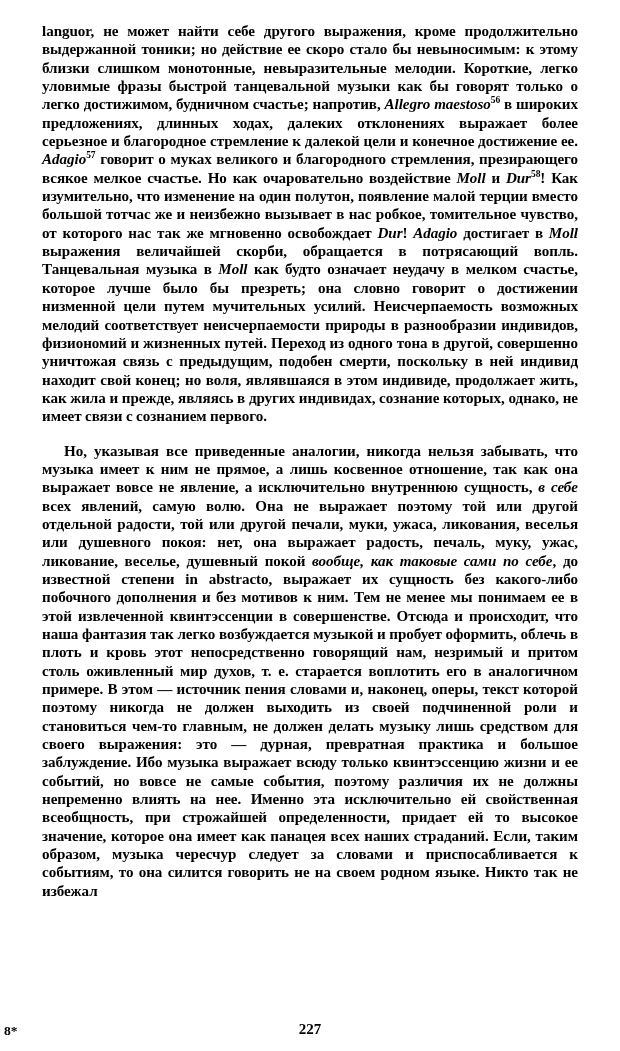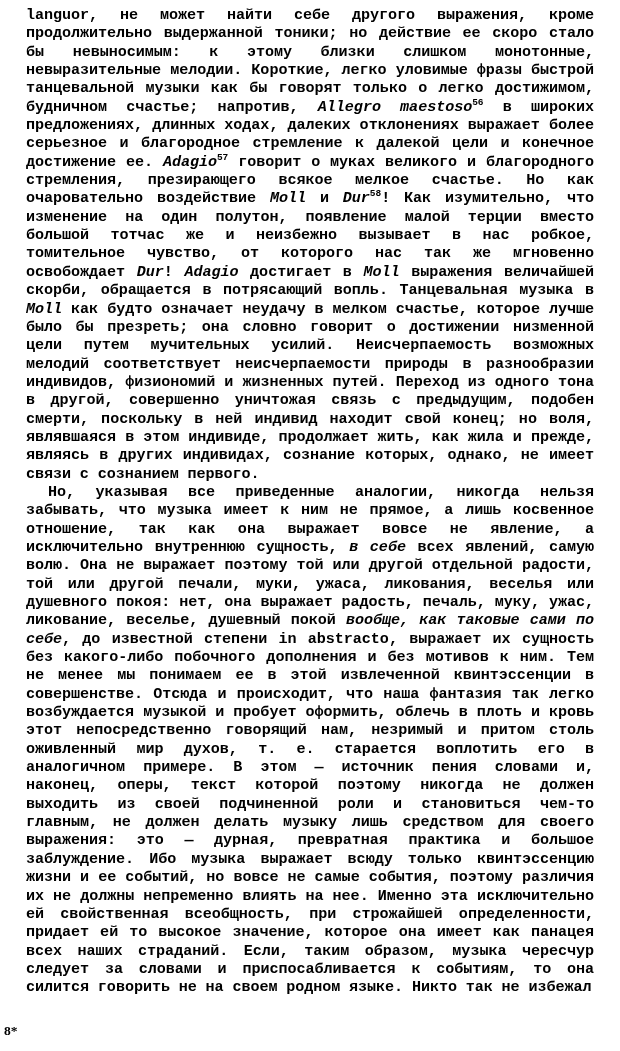--- a/index.html
+++ b/index.html
@@ -28,23 +28,22 @@
     font-size: 15.1px;
     line-height: 18.35px;
     text-align: justify;
     text-justify: inter-word;
     letter-spacing: -0.05px;
     word-spacing: -0.2px;
     font-weight: 600;
     -webkit-font-smoothing: none;
   }
   .para {
-    margin: 0;
+    margin: 16px;
     text-indent: 0;
-    font-family: Liberation Mono, monospace;
   }
   .para + .para {
     margin-top: 0px;
   }
   .indent {
     text-indent: 22px;
   }
   .it {
     font-style: italic;
   }
@@ -81,14 +80,15 @@
 </head>
 <body>
 
 <div class="page">
   <div class="body-text">
     <p class="para" id="para-1">languor, не может найти себе другого выражения, кроме продолжительно выдержанной тоники; но действие ее скоро стало бы невыносимым: к этому близки слишком монотонные, невыразительные мелодии. Короткие, легко уловимые фразы быстрой танцевальной музыки как бы говорят только о легко достижимом, будничном счастье; напротив, <span class="it">Allegro maestoso</span><sup>56</sup> в широких предложениях, длинных ходах, далеких отклонениях выражает более серьезное и благородное стремление к далекой цели и конечное достижение ее. <span class="it">Adagio</span><sup>57</sup> говорит о муках великого и благородного стремления, презирающего всякое мелкое счастье. Но как очаровательно воздействие <span class="it">Moll</span> и <span class="it">Dur</span><sup>58</sup>! Как изумительно, что изменение на один полутон, появление малой терции вместо большой тотчас же и неизбежно вызывает в нас робкое, томительное чувство, от которого нас так же мгновенно освобождает <span class="it">Dur</span>! <span class="it">Adagio</span> достигает в <span class="it">Moll</span> выражения величайшей скорби, обращается в потрясающий вопль. Танцевальная музыка в <span class="it">Moll</span> как будто означает неудачу в мелком счастье, которое лучше было бы презреть; она словно говорит о достижении низменной цели путем мучительных усилий. Неисчерпаемость возможных мелодий соответствует неисчерпаемости природы в разнообразии индивидов, физиономий и жизненных путей. Переход из одного тона в другой, совершенно уничтожая связь с предыдущим, подобен смерти, поскольку в ней индивид находит свой конец; но воля, являвшаяся в этом индивиде, продолжает жить, как жила и прежде, являясь в других индивидах, сознание которых, однако, не имеет связи с сознанием первого.</p>
     <p class="para indent" id="para-2">Но, указывая все приведенные аналогии, никогда нельзя забывать, что музыка имеет к ним не прямое, а лишь косвенное отношение, так как она выражает вовсе не явление, а исключительно внутреннюю сущность, <span class="it">в себе</span> всех явлений, самую волю. Она не выражает поэтому той или другой отдельной радости, той или другой печали, муки, ужаса, ликования, веселья или душевного покоя: нет, она выражает радость, печаль, муку, ужас, ликование, веселье, душевный покой <span class="it">вообще, как таковые сами по себе</span>, до известной степени in abstracto, выражает их сущность без какого-либо побочного дополнения и без мотивов к ним. Тем не менее мы понимаем ее в этой извлеченной квинтэссенции в совершенстве. Отсюда и происходит, что наша фантазия так легко возбуждается музыкой и пробует оформить, облечь в плоть и кровь этот непосредственно говорящий нам, незримый и притом столь оживленный мир духов, т. е. старается воплотить его в аналогичном примере. В этом — источник пения словами и, наконец, оперы, текст которой поэтому никогда не должен выходить из своей подчиненной роли и становиться чем-то главным, не должен делать музыку лишь средством для своего выражения: это — дурная, превратная практика и большое заблуждение. Ибо музыка выражает всюду только квинтэссенцию жизни и ее событий, но вовсе не самые события, поэтому различия их не должны непременно влиять на нее. Именно эта исключительно ей свойственная всеобщность, при строжайшей определенности, придает ей то высокое значение, которое она имеет как панацея всех наших страданий. Если, таким образом, музыка чересчур следует за словами и приспосабливается к событиям, то она силится говорить не на своем родном языке. Никто так не избежал</p>
   </div>
   <div class="footer">
     <div class="signature">8*</div>
+    <div class="folio">227</div>
   </div>
 </div>
 
 </body></html>

